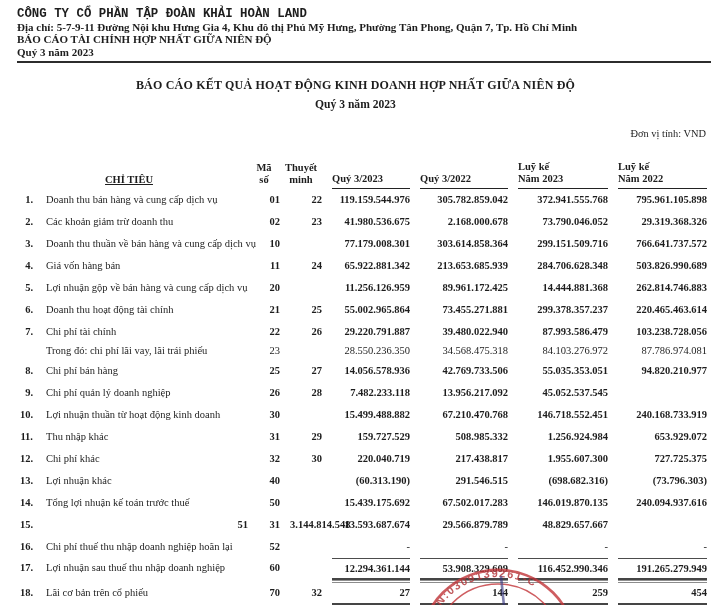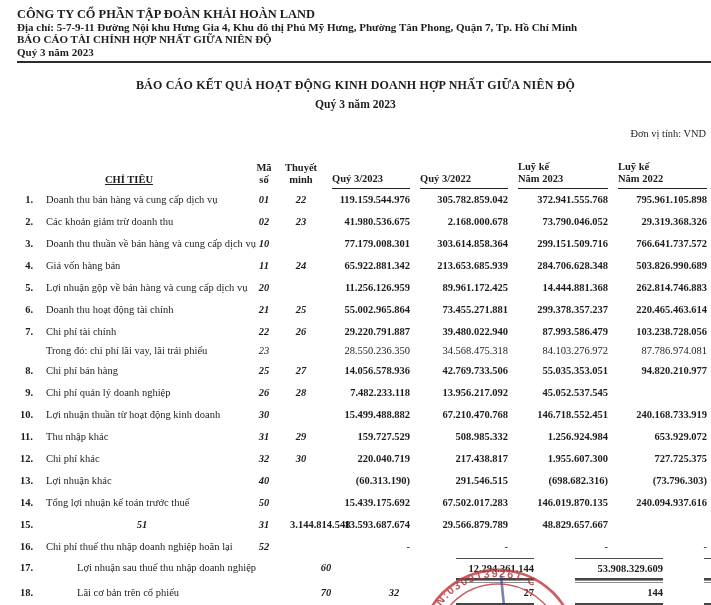--- a/index.html
+++ b/index.html
@@ -2,43 +2,43 @@
 <html><head>
 <meta charset="utf-8">
 <style>
   html,body{margin:0;padding:0;background:#fff;}
   .page{
     position:relative;width:711px;height:605px;background:#fff;overflow:hidden;
     font-family:"Liberation Serif", serif;color:#1d1d1d;
   }
   
   .letterhead{padding:7px 0 0 17px;}
-  .company{font-family:Liberation Serif, serif;font-weight:bold;font-size:12.4px;line-height:14px;}
+  .company{font-family:Liberation Mono, monospace;font-weight:bold;font-size:12.4px;line-height:14px;}
   .lh-line{font-size:11px;line-height:12.4px;font-weight:bold;}
   .top-rule{border:none;border-top:2.4px solid #2c2c2c;margin:3px 0 0 17px;}
   
   .title{text-align:center;font-weight:bold;font-size:12px;margin-top:15px;letter-spacing:.2px;}
   .subtitle{text-align:center;font-weight:bold;font-size:11.6px;margin-top:5px;}
   .unit{text-align:right;font-size:10.4px;margin:17px 5px 16px 0;}
   
   .tbl{margin:3px 0 0 10px;width:697px;font-size:10.5px;}
   .grid{display:grid;grid-template-columns:26px 212px 32px 42px 88px 98px 100px 99px;}
   .thead{align-items:end;font-weight:bold;line-height:12px;padding-top:6px;}
   .h-chitieu{grid-column:1/3;text-align:center;padding-bottom:3px;text-decoration:underline;}
   .h-center{text-align:center;white-space:pre-line;padding-bottom:3px;}
   .h-num{white-space:pre-line;margin-left:10px;border-bottom:1.6px solid #222;padding-bottom:3px;}
   .row{height:22px;line-height:22px;align-items:stretch;}
   .row .no{text-align:right;font-weight:bold;padding-right:3px;}
   .row .label{padding-left:10px;font-weight:normal;white-space:nowrap;}
-  .row .ma,.row .tm{text-align:center;font-weight:bold;font-style:italic;}
+  .row .ma,.row .tm{text-align:right;font-weight:bold;}
   .row .num{text-align:right;font-weight:bold;margin-left:10px;}
   .row.sub{height:17px;line-height:15px;}
   .row.sub .label,.row.sub .ma,.row.sub .num{font-weight:normal;}
   .row.light .num{font-weight:normal;}
-  .row.r-total,.row.r-final{height:25px;line-height:19px;gap:31px;}
+  .row.r-total,.row.r-final{height:25px;line-height:19px;}
   .dbl{
     background-image:linear-gradient(#454545,#454545),linear-gradient(#8c8c8c,#8c8c8c);
     background-size:100% 2.6px,100% 1.1px;
     background-position:left bottom 3px,left bottom;
     background-repeat:no-repeat;
   }
   .row.r-total .num{border-top:1px solid #4c4c4c;}
   
   .stamp{position:absolute;left:405px;top:560px;width:195px;height:130px;pointer-events:none;}
 </style>

